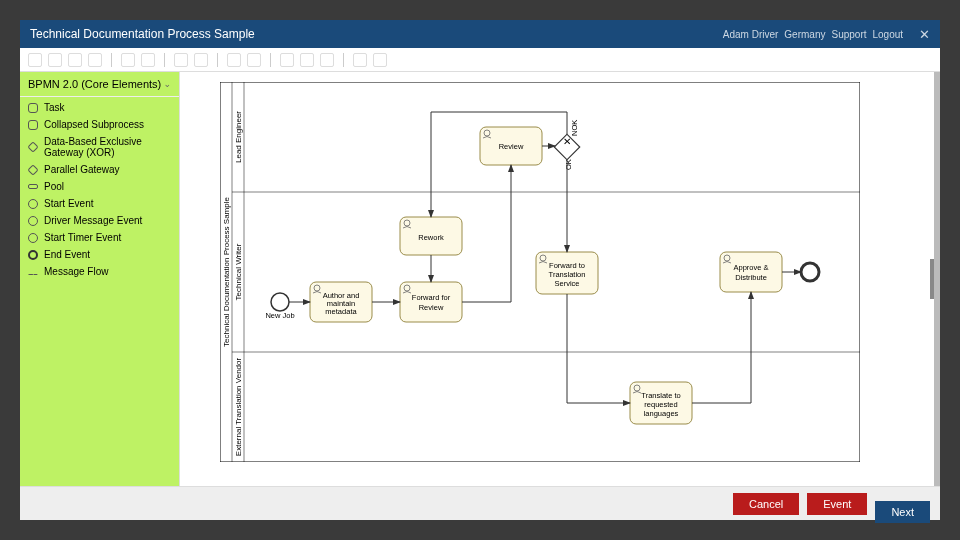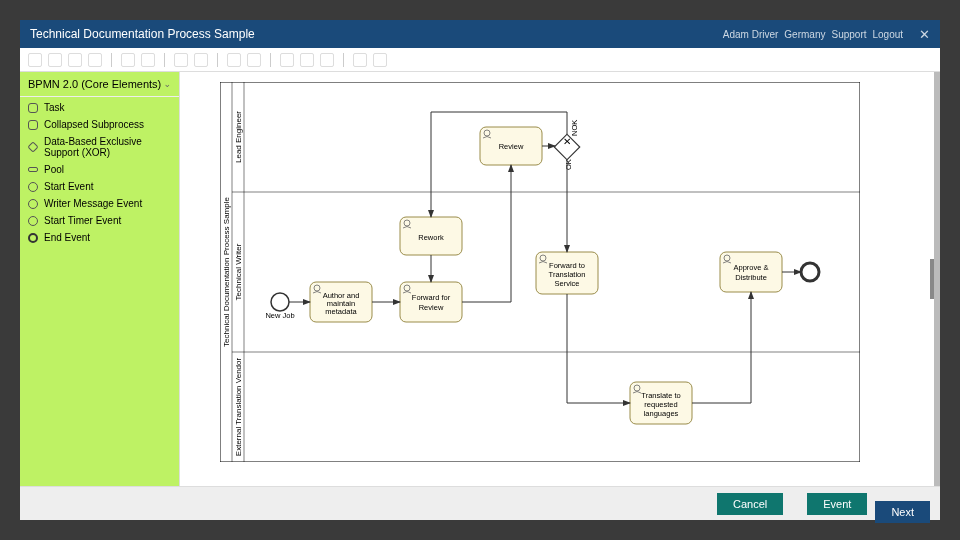--- a/index.html
+++ b/index.html
@@ -115,21 +115,21 @@
   justify-content: flex-end;
   padding: 0 10px;
   gap: 8px;
 }
 .btn {
   padding: 5px 16px;
   font-size: 11px;
   border: none;
   cursor: pointer;
 }
-.btn-secondary { background: #0f766e; color: #fff; margin-left: 16px; }
+.btn-secondary { background: #b91c1c; color: #fff; }
 .btn-primary { background: #1a4a7a; color: #fff; margin-top: 16px; }
 .scroll-handle {
   width: 6px;
   background: #bbb;
   position: absolute;
   right: 0;
 }
 .sidebar-toggle {
   width: 4px; height: 40px;
   background: #888;
@@ -189,41 +189,49 @@
         <div class="palette-item">
           <span class="pi-icon" style="border:1px solid #555;border-radius:3px"></span>
           <span>Task</span>
         </div>
         <div class="palette-item">
           <span class="pi-icon" style="border:1px solid #555;border-radius:3px;position:relative"></span>
           <span>Collapsed Subprocess</span>
         </div>
         <div class="palette-item">
           <span class="pi-icon" style="border:1px solid #555;transform:rotate(45deg);width:8px;height:8px;margin:1px"></span>
-          <span>Data-Based Exclusive Support (XOR)</span>
+          <span>Data-Based Exclusive Gateway (XOR)</span>
+        </div>
+        <div class="palette-item">
+          <span class="pi-icon" style="border:1px solid #555;transform:rotate(45deg);width:8px;height:8px;margin:1px"></span>
+          <span>Parallel Gateway</span>
         </div>
         <div class="palette-item">
           <span class="pi-icon" style="border:1px solid #555;height:5px"></span>
           <span>Pool</span>
         </div>
         <div class="palette-item">
           <span class="pi-icon" style="border:1px solid #555;border-radius:50%"></span>
           <span>Start Event</span>
         </div>
         <div class="palette-item">
           <span class="pi-icon" style="border:1px solid #555;border-radius:50%"></span>
-          <span>Writer Message Event</span>
+          <span>Driver Message Event</span>
         </div>
         <div class="palette-item">
           <span class="pi-icon" style="border:1px solid #555;border-radius:50%"></span>
           <span>Start Timer Event</span>
         </div>
         <div class="palette-item">
           <span class="pi-icon" style="border:2px solid #333;border-radius:50%"></span>
           <span>End Event</span>
+        </div>
+        <div class="palette-item">
+          <span class="pi-icon" style="border-top:1px dashed #555;height:0;margin-top:5px"></span>
+          <span>Message Flow</span>
         </div>
       </div>
       <div class="sidebar-toggle" style="left:160px;"></div>
     </div>
 
     <div class="canvas-wrap">
       <div class="canvas-pad">
       <svg class="diagram-svg" width="640" height="380" viewBox="0 0 640 380">
         <defs>
           <marker id="arrowhead" markerWidth="8" markerHeight="6" refX="7" refY="3" orient="auto">

